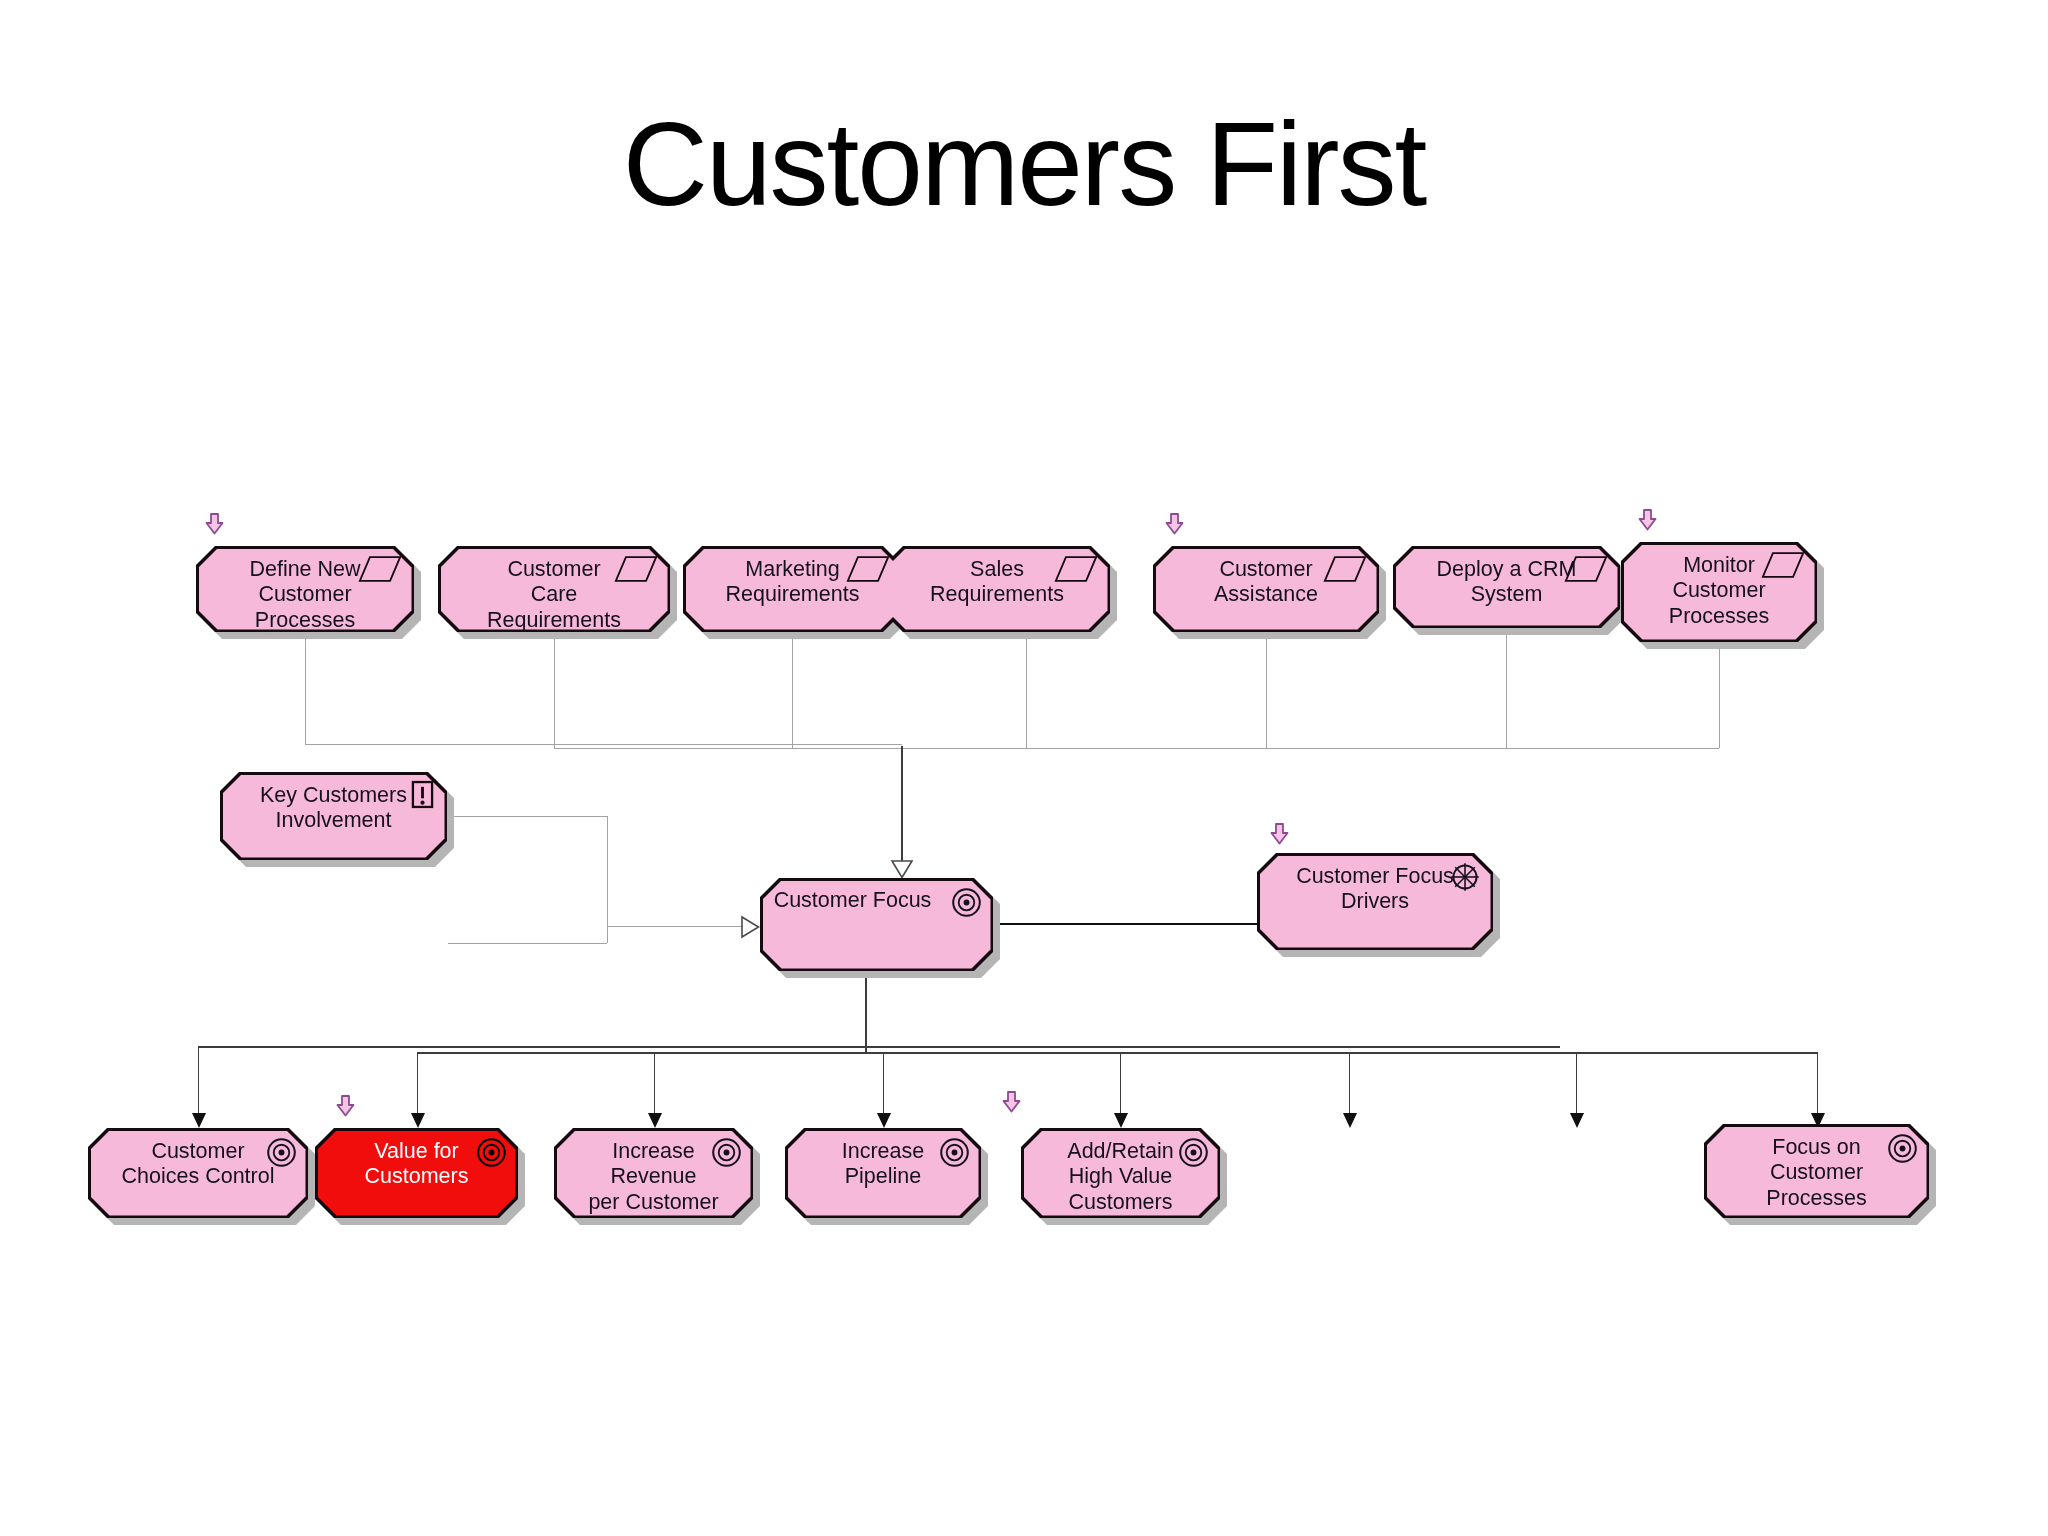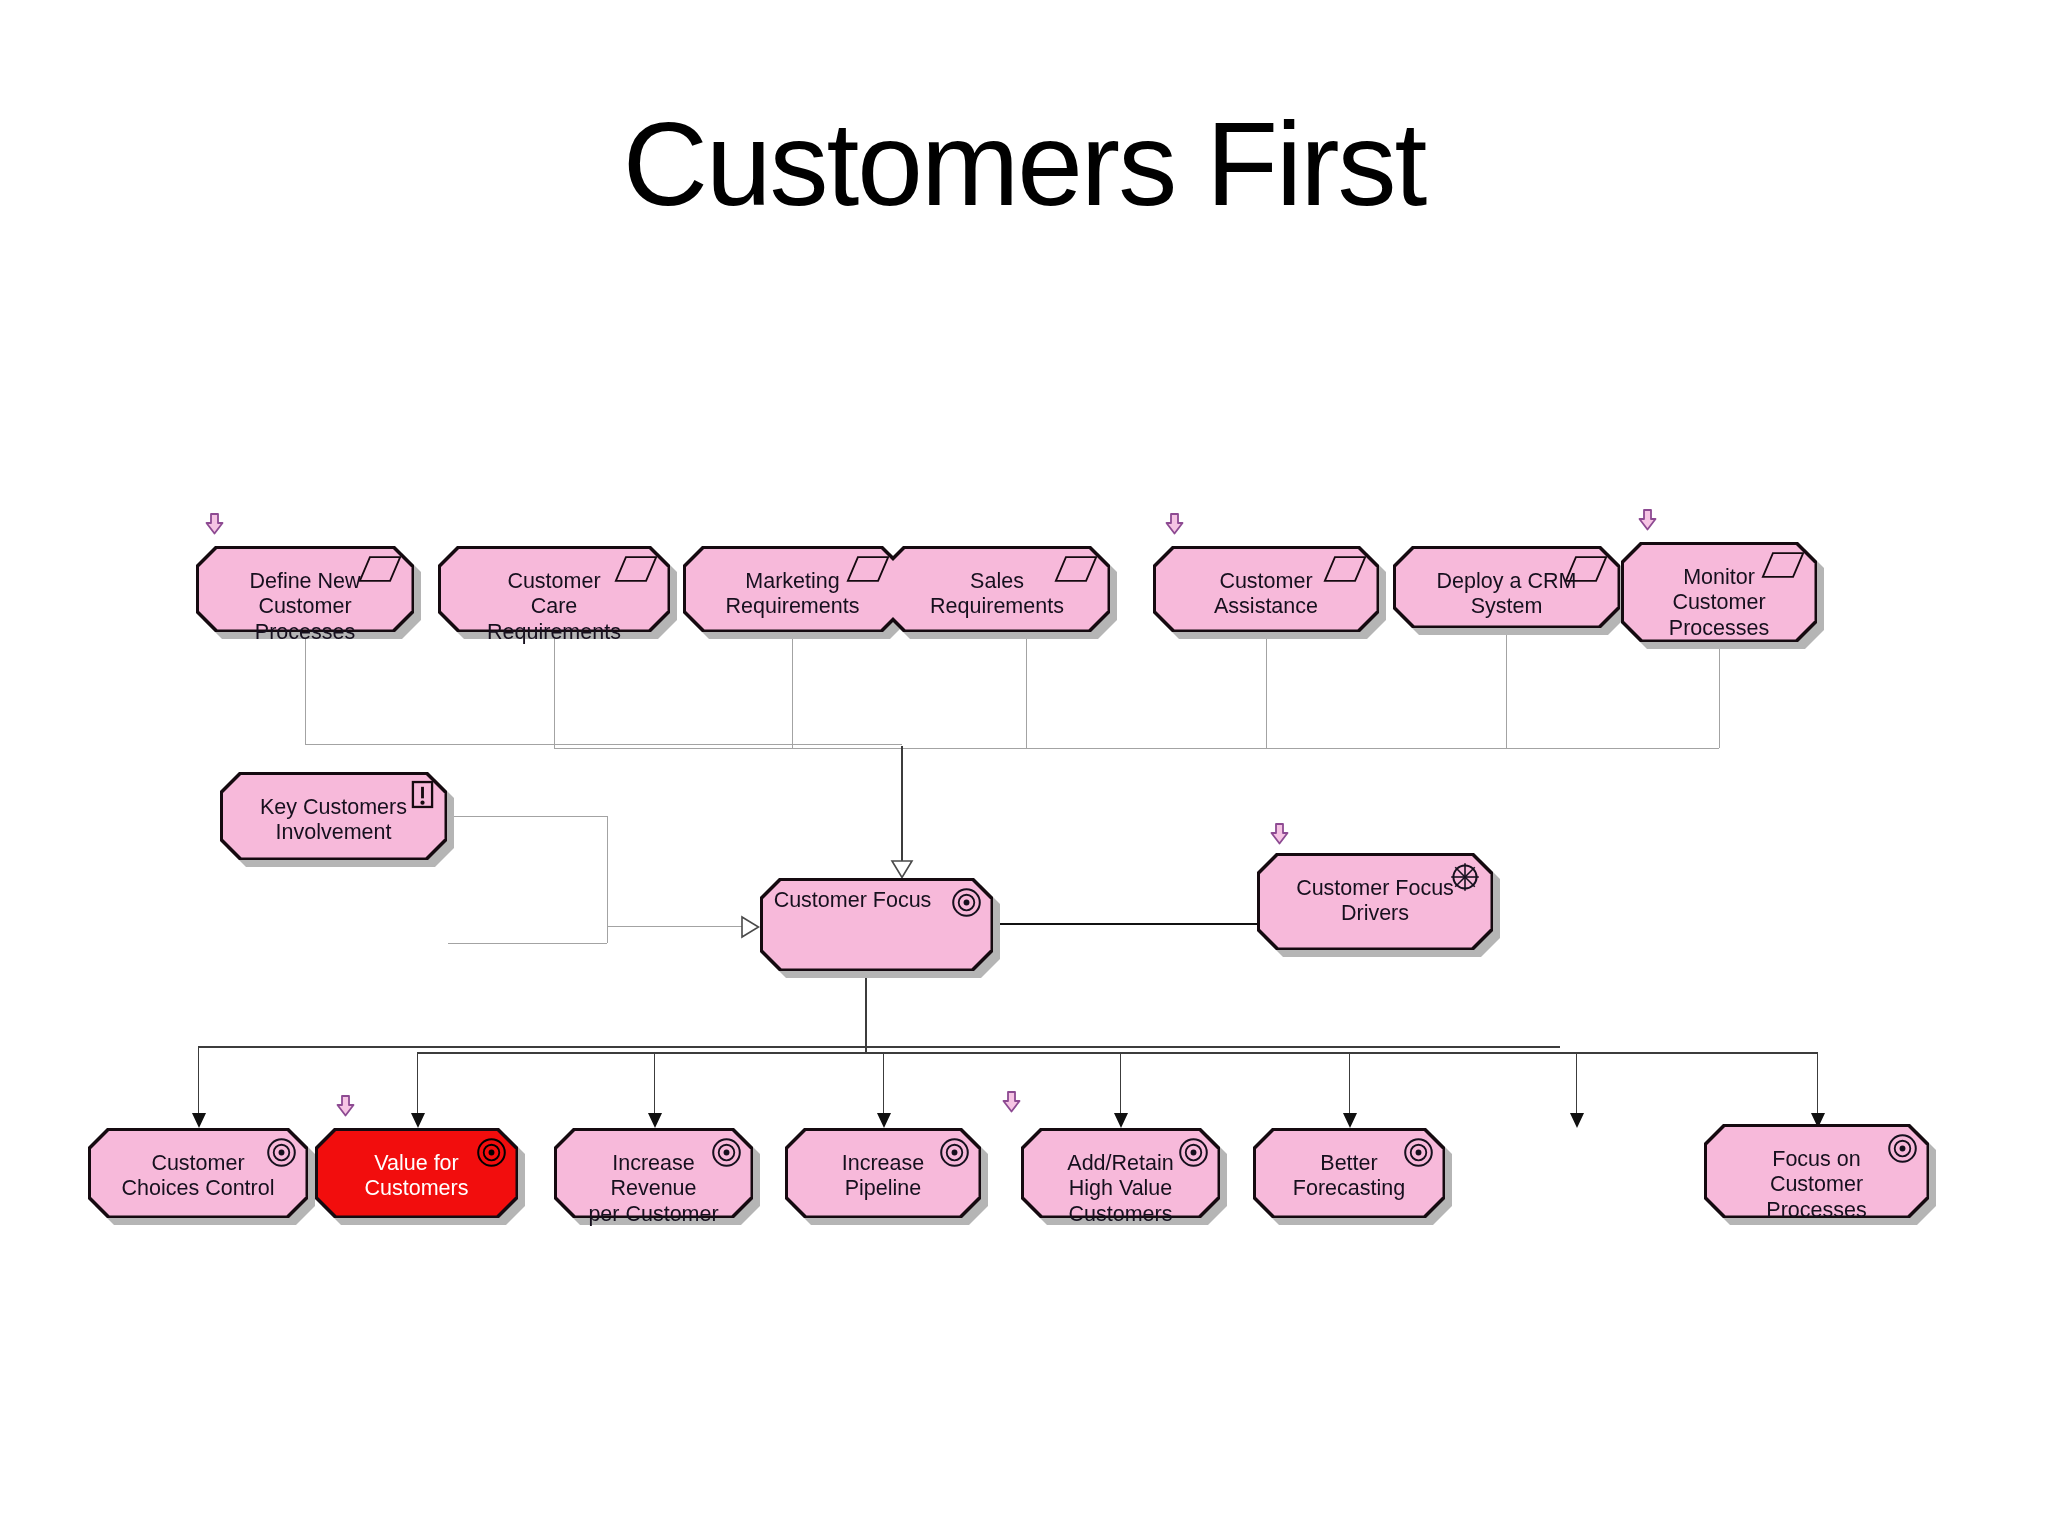--- a/index.html
+++ b/index.html
@@ -22,21 +22,21 @@
   .title{position:absolute;left:0;top:96px;width:100%;text-align:center;
          font-size:118px;font-weight:500;letter-spacing:-2px;color:#000;}
   .node{position:absolute;}
   .node::before{content:"";position:absolute;inset:0;transform:translate(7px,7px);
                 background:var(--shadow);clip-path:var(--oct);z-index:0;}
   .node::after{content:"";position:absolute;inset:0;background:var(--node-border);
                clip-path:var(--oct);z-index:1;}
   .node .fill{position:absolute;inset:2.5px;background:var(--node-fill);
               clip-path:var(--oct);z-index:2;}
   .node.highlight .fill{background:var(--highlight-fill);}
-  .node .lbl{position:absolute;inset:0;padding-top:23px;z-index:4;text-align:center;
+  .node .lbl{position:absolute;inset:0;padding-top:11px;z-index:4;text-align:center;
              font-size:21.5px;line-height:1.18;color:var(--node-text);white-space:pre-line;}
   .node.highlight .lbl{color:var(--highlight-text);}
   .node.cf .lbl{padding-right:48px;padding-top:10px;}
   .ic{position:absolute;z-index:3;}
   .ic-par{right:12px;top:9px;width:44px;height:28px;}
   .ic-par polygon{fill:none;stroke:var(--node-border);stroke-width:2;}
   .ic-pri{right:13px;top:8px;width:23px;height:29px;}
   .ic-pri rect{fill:none;stroke:var(--node-border);stroke-width:2.4;}
   .ic-pri line{stroke:var(--node-border);stroke-width:3;}
   .ic-pri circle{fill:var(--node-border);}
@@ -284,30 +284,20 @@
     <div class="fill"></div>
     <div class="lbl">Add/Retain
 High Value
 Customers</div>
     <svg class="ic ic-goal" viewBox="0 0 36 36">
       <circle class="o" cx="18" cy="18" r="14.5"></circle>
         <circle class="m" cx="18" cy="18" r="8.5"></circle>
         <circle class="c" cx="18" cy="18" r="3.2"></circle>
       </svg>
   </div>
-  <div class="node" style="left:1253px;top:1128px;width:192px;height:90px">
-    <div class="fill"></div>
-    <div class="lbl">Better
-Forecasting</div>
-    <svg class="ic ic-goal" viewBox="0 0 36 36">
-      <circle class="o" cx="18" cy="18" r="14.5"></circle>
-        <circle class="m" cx="18" cy="18" r="8.5"></circle>
-        <circle class="c" cx="18" cy="18" r="3.2"></circle>
-      </svg>
-  </div>
   <div class="node" style="left:1704px;top:1124px;width:225px;height:94px">
     <div class="fill"></div>
     <div class="lbl">Focus on
 Customer
 Processes</div>
     <svg class="ic ic-goal" viewBox="0 0 36 36">
       <circle class="o" cx="18" cy="18" r="14.5"></circle>
         <circle class="m" cx="18" cy="18" r="8.5"></circle>
         <circle class="c" cx="18" cy="18" r="3.2"></circle>
       </svg>

